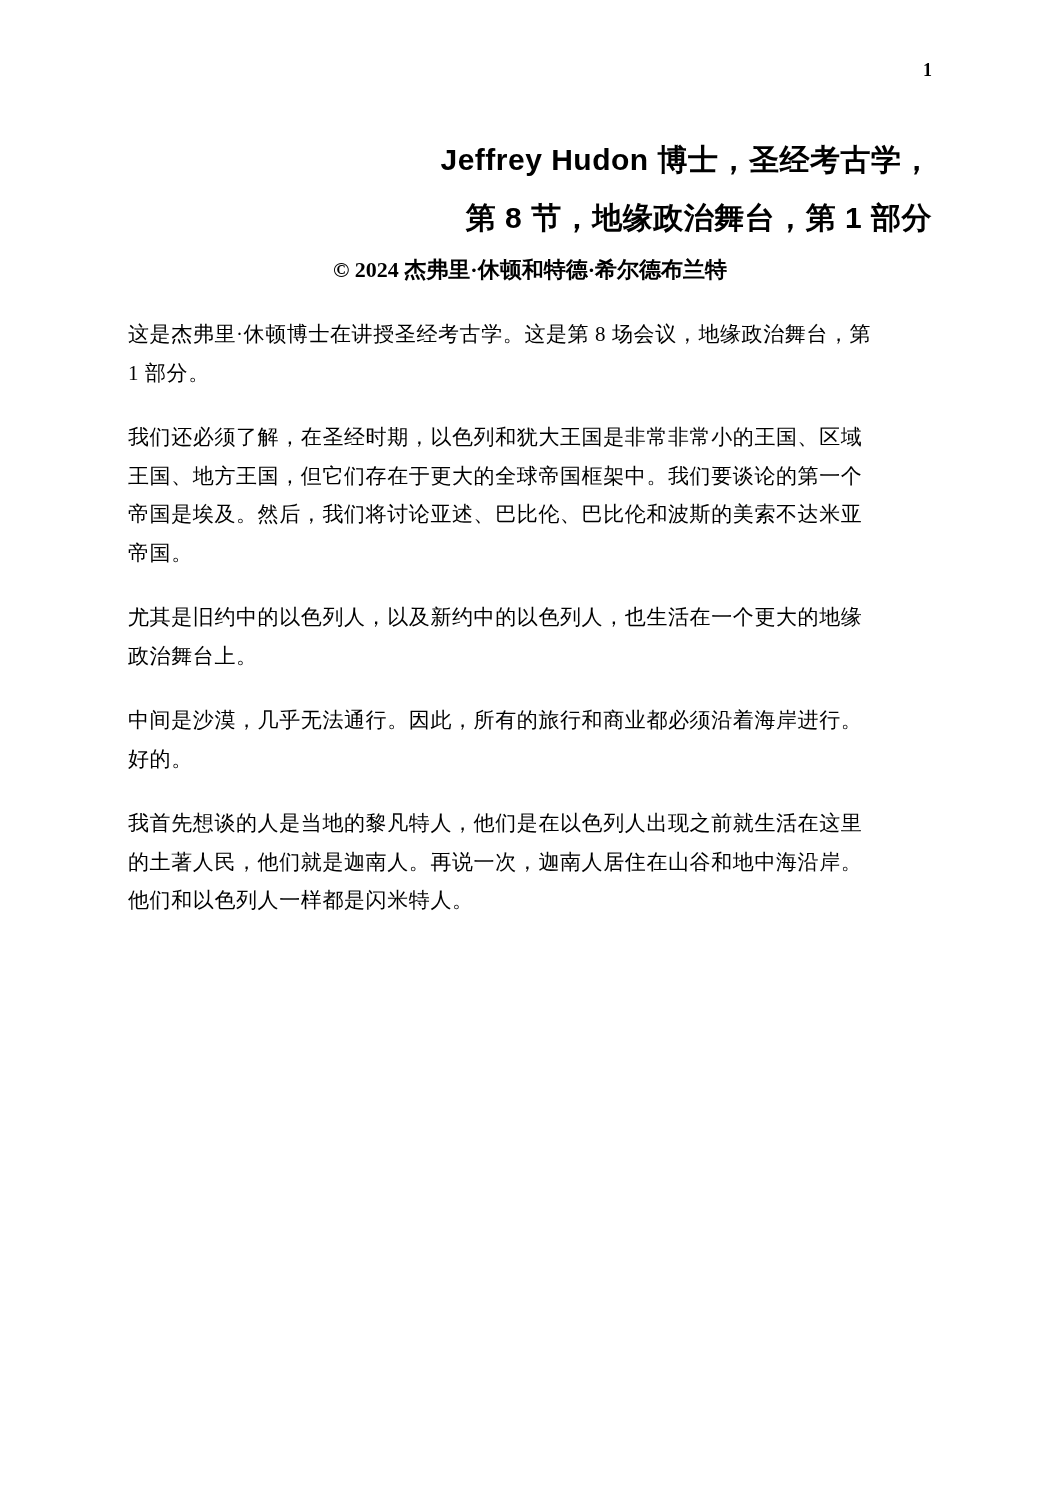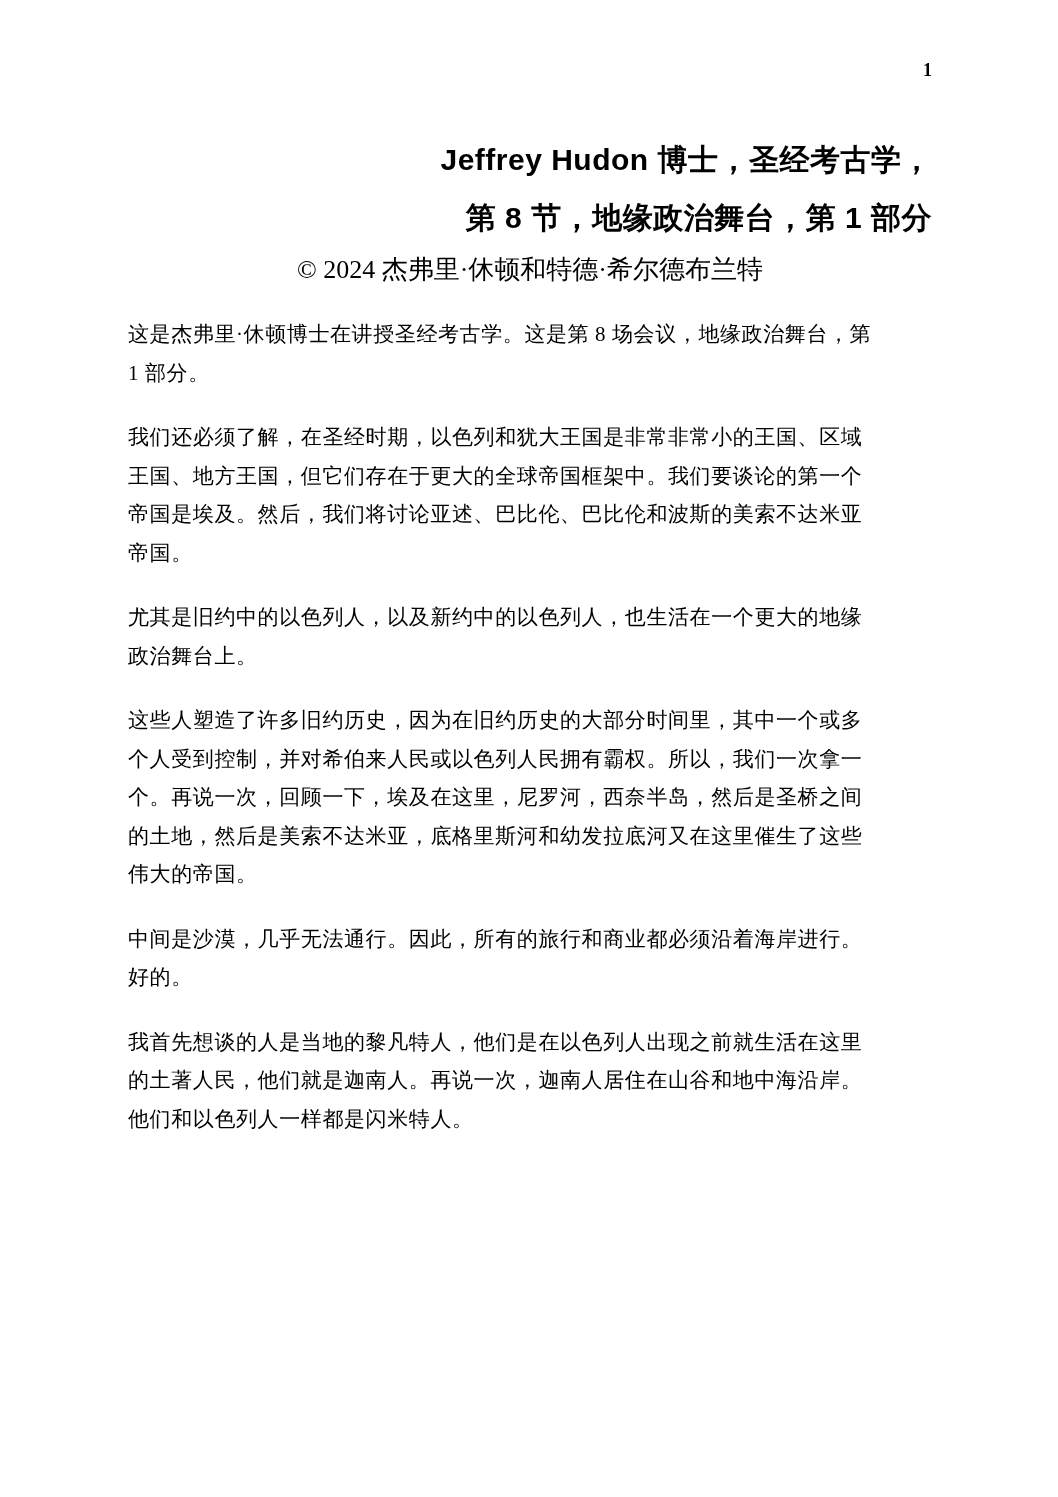--- a/index.html
+++ b/index.html
@@ -31,23 +31,23 @@
     text-align: right;
     font-family: "Liberation Sans", "DejaVu Sans", sans-serif;
     font-weight: bold;
     font-size: 30px;
     line-height: 58px;
     letter-spacing: 0.5px;
   }
   .byline {
     margin-top: 8px;
     text-align: center;
-    font-size: 26px;
+    font-size: 22px;
     line-height: 30px;
-    font-weight: normal;
+    font-weight: bold;
   }
   .content {
     margin-top: 30px;
   }
   .content p {
     margin: 9px 0 26px 0;
     font-size: 21px;
     line-height: 38.5px;
     letter-spacing: 0.6px;
     white-space: pre-line; 
@@ -70,25 +70,20 @@
 
   <div class="content">
     <p>这是杰弗里·休顿博士在讲授圣经考古学。这是第 8 场会议，地缘政治舞台，第
 1 部分。</p>
     <p>我们还必须了解，在圣经时期，以色列和犹大王国是非常非常小的王国、区域
 王国、地方王国，但它们存在于更大的全球帝国框架中。我们要谈论的第一个
 帝国是埃及。然后，我们将讨论亚述、巴比伦、巴比伦和波斯的美索不达米亚
 帝国。</p>
     <p>尤其是旧约中的以色列人，以及新约中的以色列人，也生活在一个更大的地缘
 政治舞台上。</p>
-    <p>这些人塑造了许多旧约历史，因为在旧约历史的大部分时间里，其中一个或多
-个人受到控制，并对希伯来人民或以色列人民拥有霸权。所以，我们一次拿一
-个。再说一次，回顾一下，埃及在这里，尼罗河，西奈半岛，然后是圣桥之间
-的土地，然后是美索不达米亚，底格里斯河和幼发拉底河又在这里催生了这些
-伟大的帝国。</p>
     <p>中间是沙漠，几乎无法通行。因此，所有的旅行和商业都必须沿着海岸进行。
 好的。</p>
     <p>我首先想谈的人是当地的黎凡特人，他们是在以色列人出现之前就生活在这里
 的土著人民，他们就是迦南人。再说一次，迦南人居住在山谷和地中海沿岸。
 他们和以色列人一样都是闪米特人。</p>
   </div>
 
 </div>
 
 </body></html>

